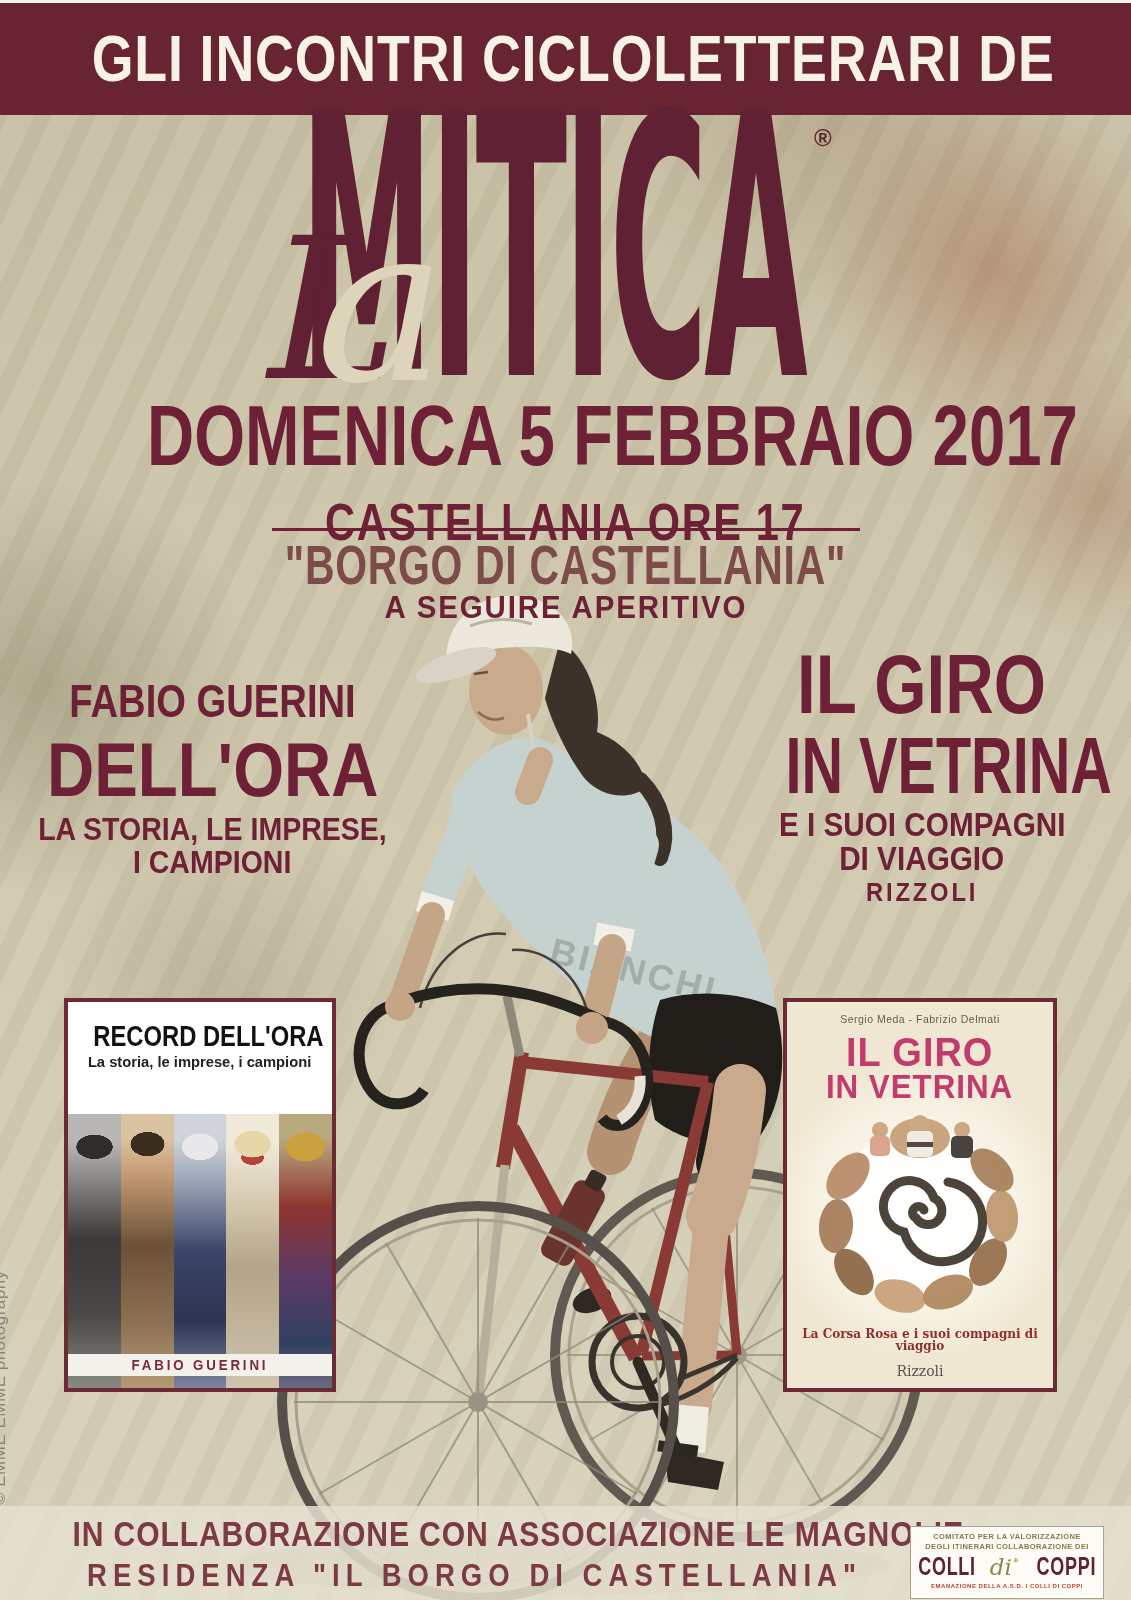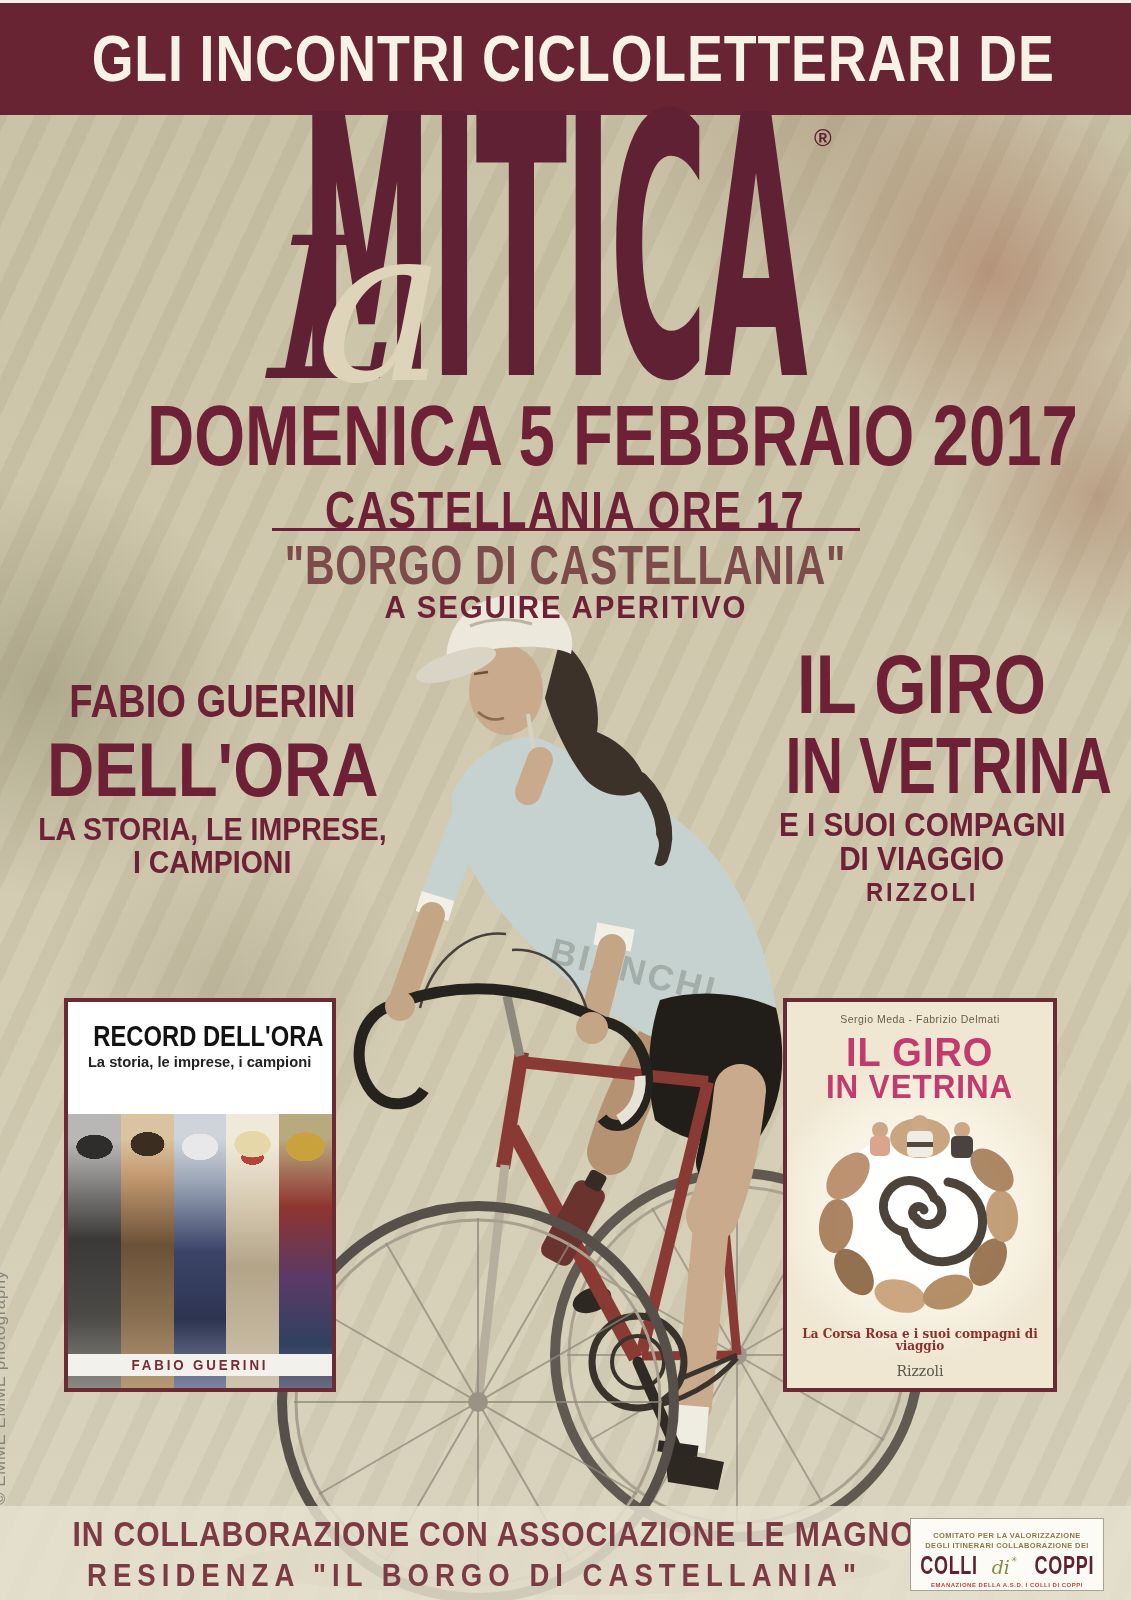--- a/index.html
+++ b/index.html
@@ -30,21 +30,21 @@
     font-weight:bold; font-size:362px; line-height:0.76; letter-spacing:-10px;
     transform:scaleX(0.37); transform-origin:0 0; white-space:nowrap;}
   .logo-la-l{left:268px; top:212px; color:#5f2133; font-family:"DejaVu Serif",serif;
     font-style:italic; font-size:196px; line-height:1; z-index:3;}
   .logo-la-a{left:316px; top:196px; color:#ddd4b9; font-family:"DejaVu Serif",serif;
     font-style:italic; font-size:218px; line-height:1; z-index:3;}
   .logo-reg{left:814px; top:124px; color:#5f2133; font-weight:bold; font-size:24px; z-index:3;}
 
   
   .event-date{top:392px;} .event-date .hl{font-size:86px; color:#6e2136; transform:scaleX(0.76);}
-  .event-place{top:484px;} .event-place .hl{font-size:52px; color:#6e2136; transform:scaleX(0.80); letter-spacing:2px;}
+  .event-place{top:496px;} .event-place .hl{font-size:52px; color:#6e2136; transform:scaleX(0.80); letter-spacing:2px;}
   .event-rule{top:528px; left:50%; width:588px; height:3px; background:#6e2136; transform:translateX(-50%);}
   .event-venue{top:537px;} .event-venue .hl{font-size:56px; color:#7d4b49; transform:scaleX(0.73); letter-spacing:1px;}
   .event-note{top:592px;} .event-note .hl{font-size:31px; color:#6e2136; transform:scaleX(0.95); letter-spacing:2px;}
 
   
   .spk{position:absolute; text-align:center; color:#6e2136;}
   .spk .row{line-height:1; white-space:nowrap;}
   .spk-left{left:15px; top:678px; width:395px;}
   .spk-left .author .hl{font-size:46px; transform:scaleX(0.83);}
   .spk-left .t1 .hl{font-size:76px; transform:scaleX(0.80);}
@@ -101,27 +101,27 @@
   .rb-publisher{position:absolute; left:0; right:0; bottom:10px; line-height:1;
     font-family:"DejaVu Serif",serif; font-size:14px; color:#5a554d;}
 
   
   .footer-band{left:0; right:0; top:1506px; height:94px; background:rgba(229,223,207,0.85); z-index:5;}
   .footer-lines{position:absolute; left:0; top:10px; width:950px; text-align:center; color:#7c3a44;}
   .footer-lines .row{line-height:1; white-space:nowrap;}
   .footer-lines .l1 .hl{font-size:35px; transform:scaleX(0.86); letter-spacing:1px;}
   .footer-lines .l2{margin-top:8px;}
   .footer-lines .l2 .hl{font-size:32px; transform:scaleX(0.86); letter-spacing:7px;}
-  .coppi-box{position:absolute; right:27px; top:12px; width:194px; height:73px; box-sizing:border-box;
-    background:#fcfbf5; border:1px solid #a9a291; text-align:center; padding-top:12px;}
+  .coppi-box{position:absolute; right:27px; top:20px; width:194px; height:73px; box-sizing:border-box;
+    background:#fcfbf5; border:1px solid #a9a291; text-align:center; padding-top:5px;}
   .coppi-top{font-size:7.5px; line-height:1.3; color:#8a7a45; letter-spacing:0.4px; font-weight:bold;}
   .coppi-main{display:flex; align-items:baseline; justify-content:center; gap:3px; margin-top:2px; line-height:1;}
   .coppi-main .word{font-size:25px; font-weight:bold; color:#5f2133; display:inline-block;
     transform:scaleX(0.72); letter-spacing:1px;}
-  .coppi-main .di{font-family:"DejaVu Serif",serif; font-style:italic; font-size:19px; color:#8a8a45;}
+  .coppi-main .di{font-family:"DejaVu Serif",serif; font-style:italic; font-size:23px; color:#8a8a45;}
   .coppi-main .star{font-size:8px; color:#8a8a45; position:relative; top:-12px; left:-2px;}
   .coppi-bottom{font-size:6px; color:#c04438; letter-spacing:0.5px; margin-top:4px; font-weight:bold;}
 
   
   .credit{left:10px; bottom:95px; transform:rotate(-90deg); transform-origin:0 100%;
     font-size:17px; color:#85857a; white-space:nowrap; z-index:6; letter-spacing:0.5px;}
 
   .cyclist{left:0; top:0; z-index:1;}
   .z2{z-index:2;}
 </style>

